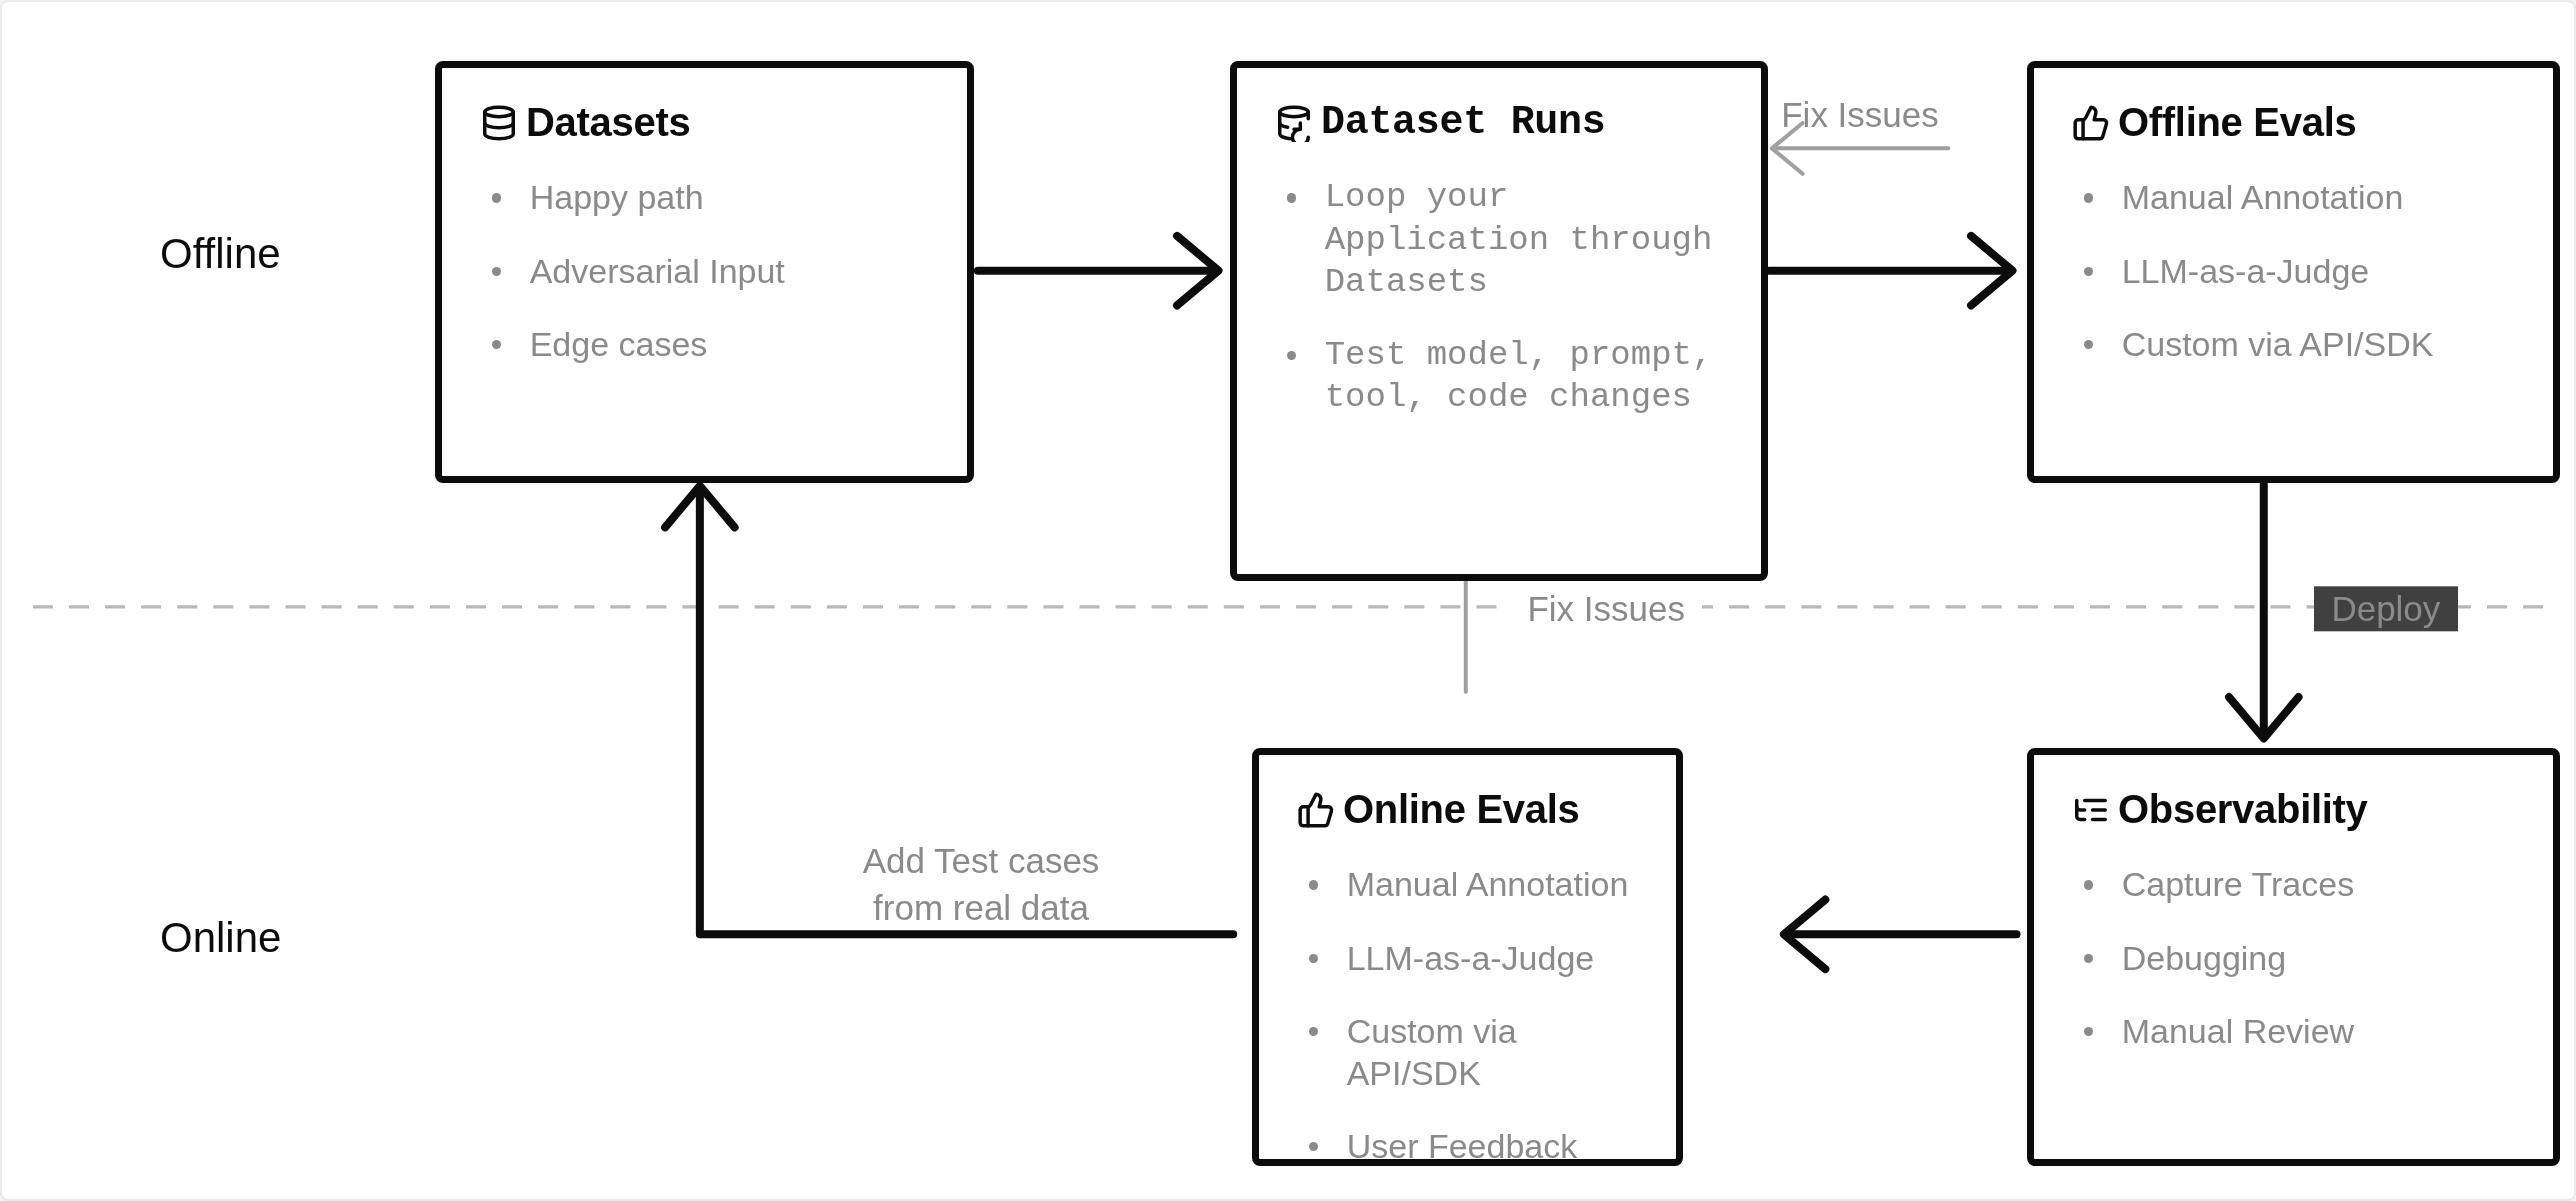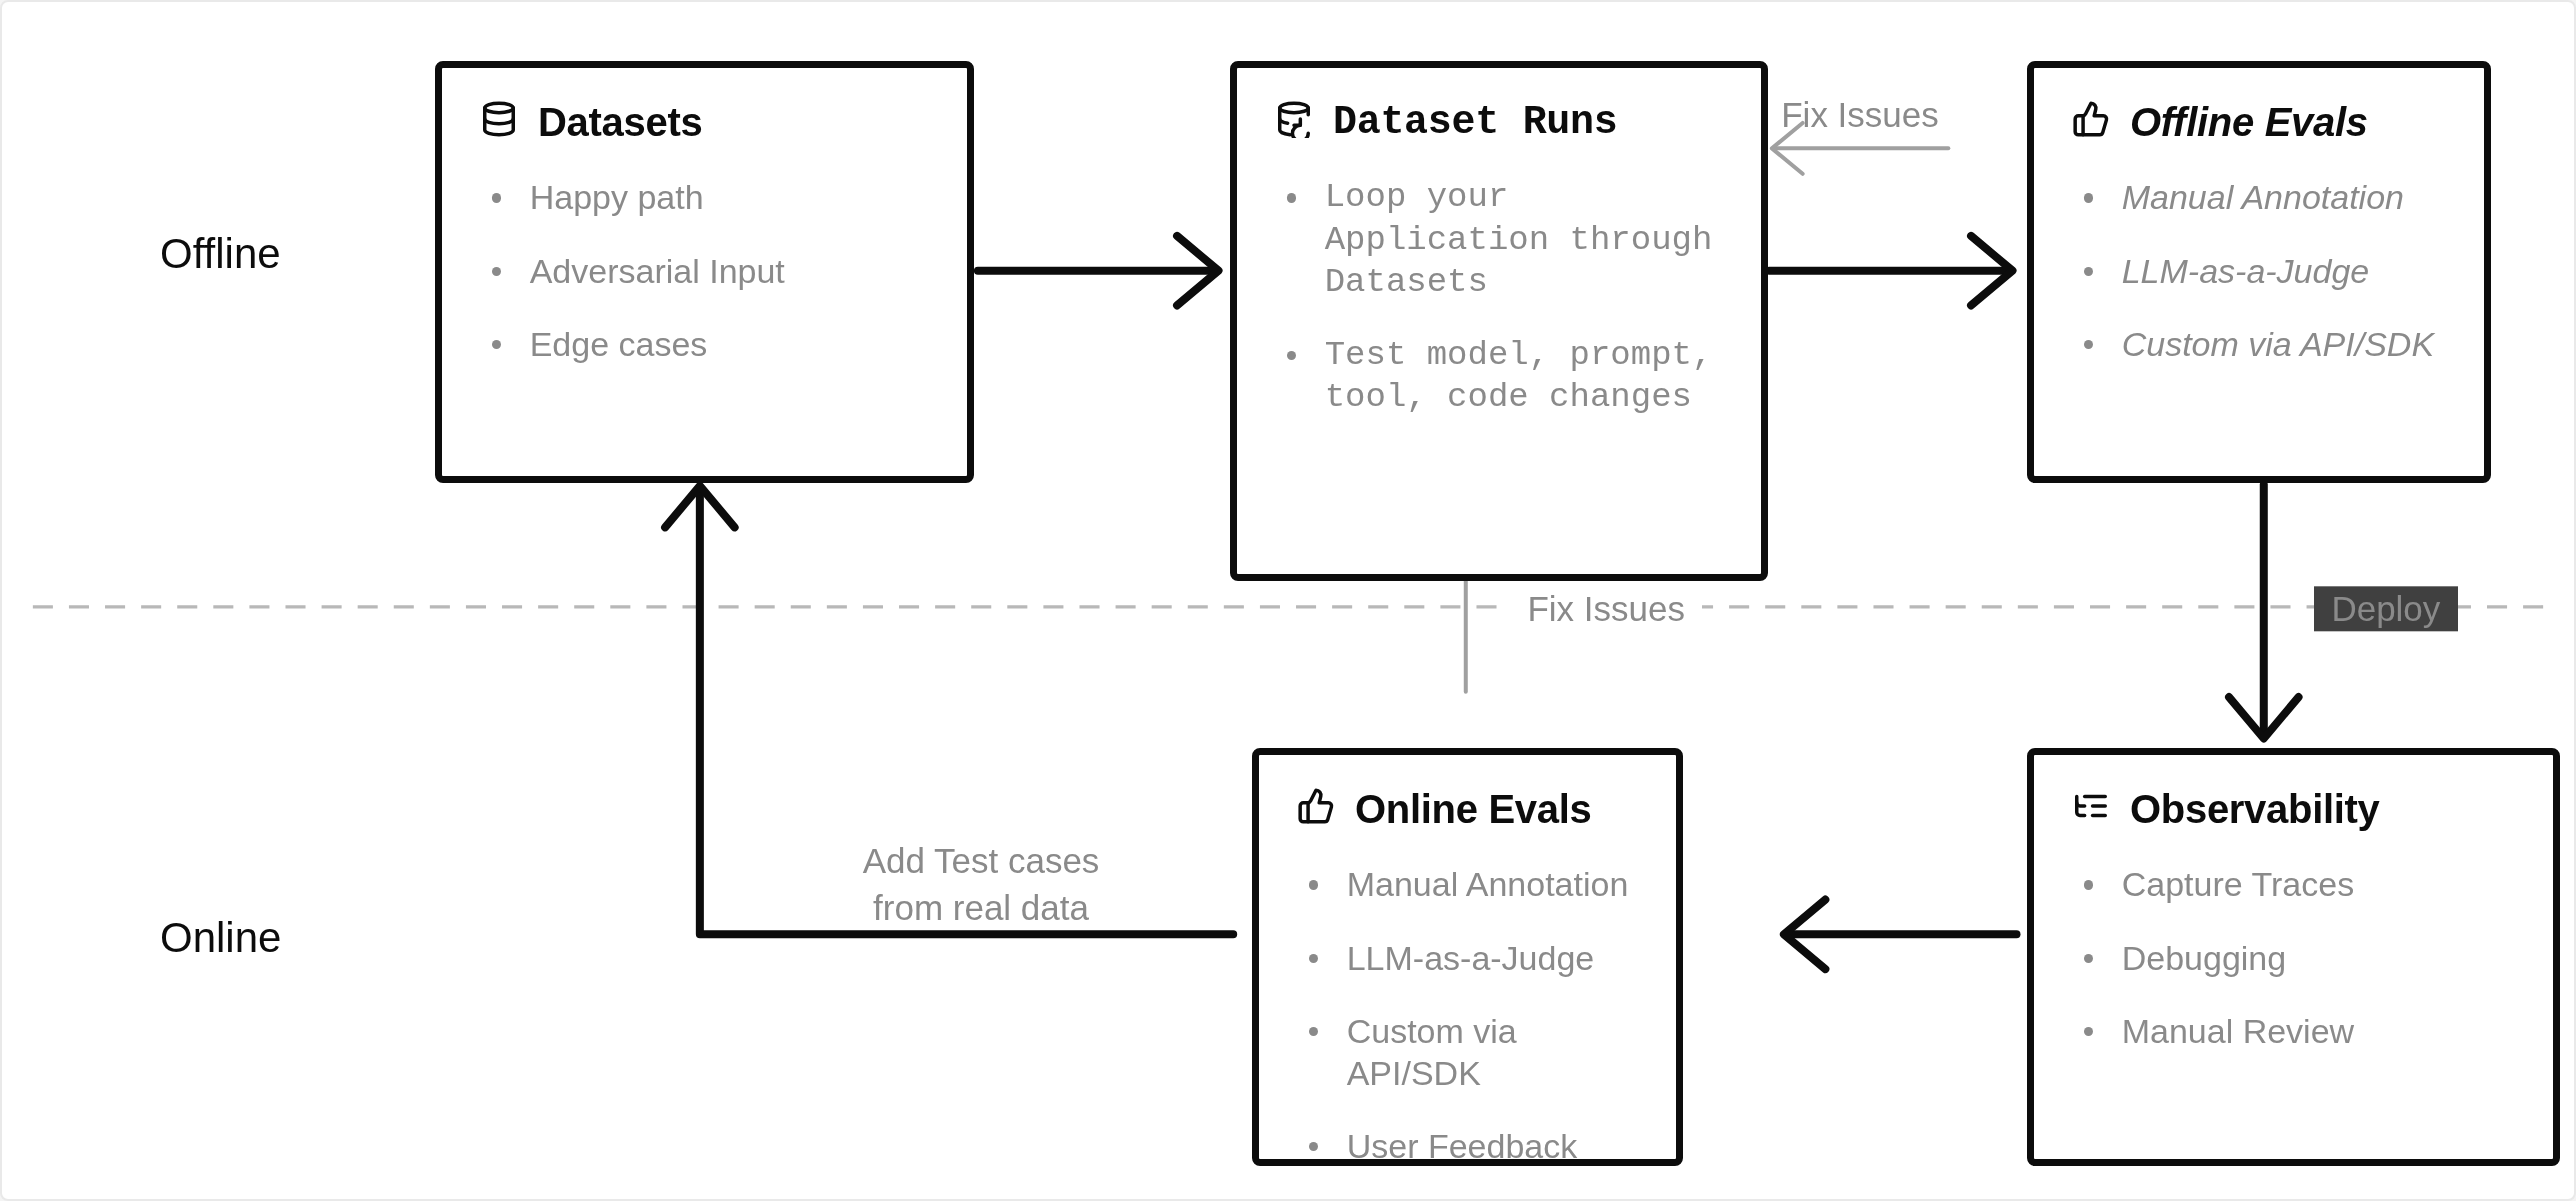--- a/index.html
+++ b/index.html
@@ -30,27 +30,28 @@
     position: absolute;
     box-sizing: border-box;
     background: #ffffff;
     border: 7.4px solid #0c0c0c;
     border-radius: 8px;
     padding: 27px 38px;
     z-index: 2;
   }
   #box-datasets      { left: 433px;  top: 59px;   width: 539px; height: 422px; }
   #box-dataset-runs  { left: 1228px; top: 59px;   width: 538px; height: 520px; font-family: Liberation Mono, monospace; }
-  #box-offline-evals { left: 2025px; top: 59px;   width: 464px; height: 422px; font-style: italic; }
+  #box-offline-evals { left: 2025px; top: 59px;   width: 533px; height: 422px; }
   #box-online-evals  { left: 1238px; top: 746px; width: 431px; height: 418px; margin-left: 12px; }
   #box-observability { left: 2025px; top: 746px; width: 533px; height: 418px; }
 
   .box-header {
     display: flex;
-    gap: 20px;
+    align-items: center;
+    gap: 8px;
     margin: 5.4px 0 31px 0;
   }
   .box-icon { display: block; flex: 0 0 auto; }
   .box-icon svg {
     width: 38px; height: 38px; display: block;
     stroke: #0c0c0c; fill: none;
     stroke-width: 2.2; stroke-linecap: round; stroke-linejoin: round;
   }
   .box-title {
     font-size: 40px;

